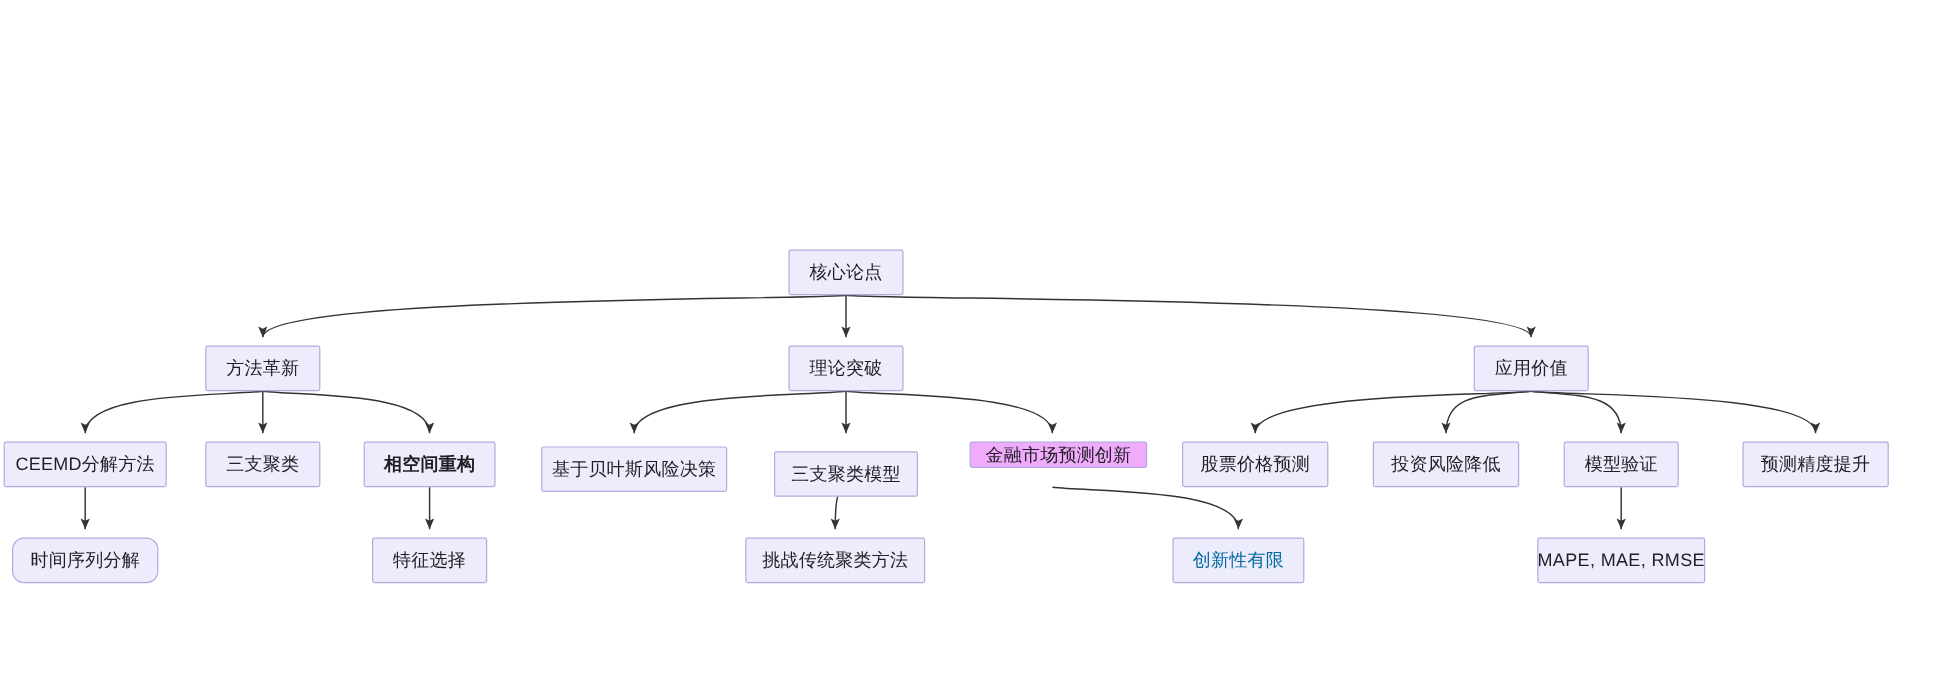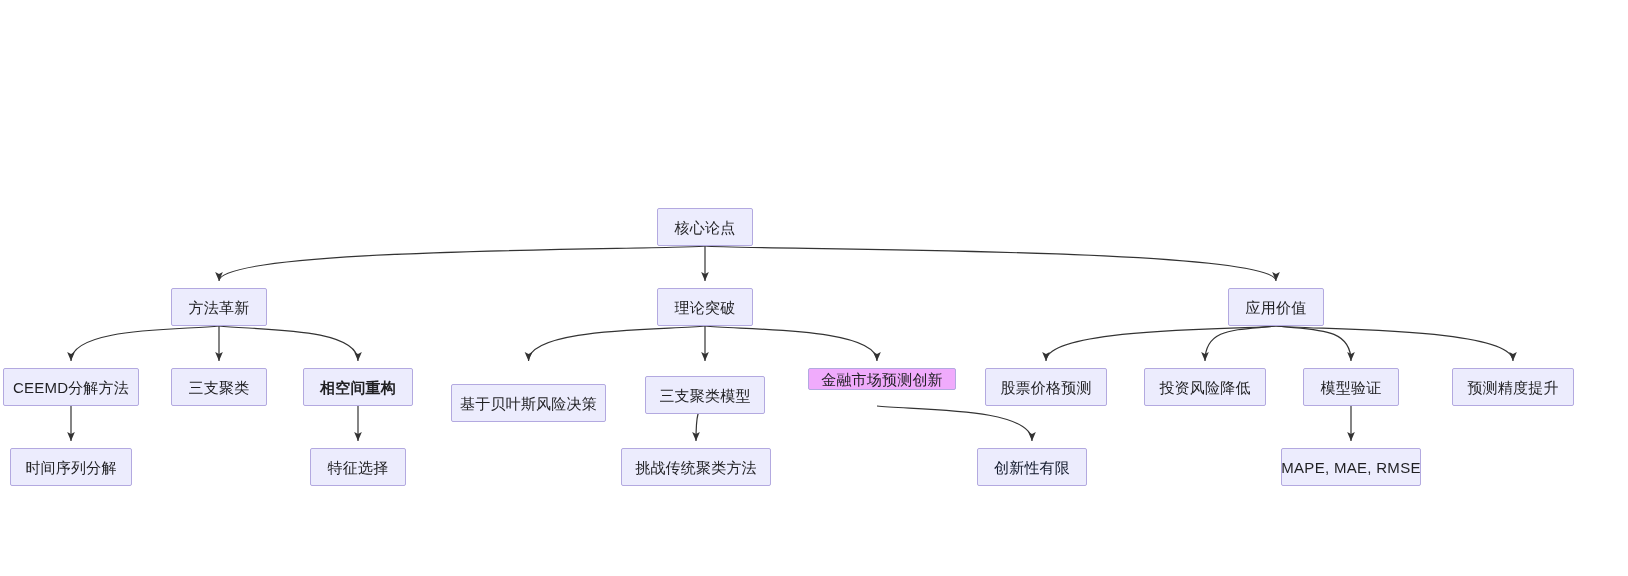--- a/index.html
+++ b/index.html
@@ -97,50 +97,50 @@
       </div>
       <div class="node" style="left: 3px; top: 368px; width: 136px; height: 38px; background: rgb(236, 236, 253); border-color: rgb(179, 169, 224); color: rgb(31, 31, 34);">
         <span class="node-label">CEEMD分解方法</span>
       </div>
       <div class="node" style="left: 171px; top: 368px; width: 96px; height: 38px; background: rgb(236, 236, 253); border-color: rgb(179, 169, 224); color: rgb(31, 31, 34);">
         <span class="node-label">三支聚类</span>
       </div>
       <div class="node" style="left: 303px; top: 368px; width: 110px; height: 38px; background: rgb(236, 236, 253); border-color: rgb(179, 169, 224); color: rgb(31, 31, 34); font-weight: bold;">
         <span class="node-label">相空间重构</span>
       </div>
-      <div class="node" style="left: 451px; top: 384px; width: 155px; height: 38px; background: rgb(236, 236, 253); border-color: rgb(179, 169, 224); color: rgb(31, 31, 34);">
+      <div class="node" style="left: 451px; top: 372px; width: 155px; height: 38px; background: rgb(236, 236, 253); border-color: rgb(179, 169, 224); color: rgb(31, 31, 34);">
         <span class="node-label">基于贝叶斯风险决策</span>
       </div>
       <div class="node" style="left: 645px; top: 376px; width: 120px; height: 38px; background: rgb(236, 236, 253); border-color: rgb(179, 169, 224); color: rgb(31, 31, 34);">
         <span class="node-label">三支聚类模型</span>
       </div>
       <div class="node" style="left: 808px; top: 368px; width: 148px; height: 22px; background: #f0abfc; border-color: rgb(179, 169, 224); color: rgb(31, 31, 34);">
         <span class="node-label">金融市场预测创新</span>
       </div>
       <div class="node" style="left: 985px; top: 368px; width: 122px; height: 38px; background: rgb(236, 236, 253); border-color: rgb(179, 169, 224); color: rgb(31, 31, 34);">
         <span class="node-label">股票价格预测</span>
       </div>
       <div class="node" style="left: 1144px; top: 368px; width: 122px; height: 38px; background: rgb(236, 236, 253); border-color: rgb(179, 169, 224); color: rgb(31, 31, 34); align-items: center;">
         <span class="node-label">投资风险降低</span>
       </div>
       <div class="node" style="left: 1303px; top: 368px; width: 96px; height: 38px; background: rgb(236, 236, 253); border-color: rgb(179, 169, 224); color: rgb(31, 31, 34);">
         <span class="node-label">模型验证</span>
       </div>
       <div class="node" style="left: 1452px; top: 368px; width: 122px; height: 38px; background: rgb(236, 236, 253); border-color: rgb(179, 169, 224); color: rgb(31, 31, 34);">
         <span class="node-label">预测精度提升</span>
       </div>
-      <div class="node" style="left: 10px; top: 448px; width: 122px; height: 38px; background: rgb(236, 236, 253); border-color: rgb(179, 169, 224); color: rgb(31, 31, 34);">
+      <div class="node" style="left: 10px; top: 448px; width: 122px; height: 38px; background: rgb(236, 236, 253); border-color: rgb(179, 169, 224); color: rgb(31, 31, 34); border-radius: 10px;">
         <span class="node-label">时间序列分解</span>
       </div>
       <div class="node" style="left: 310px; top: 448px; width: 96px; height: 38px; background: rgb(236, 236, 253); border-color: rgb(179, 169, 224); color: rgb(31, 31, 34);">
         <span class="node-label">特征选择</span>
       </div>
       <div class="node" style="left: 621px; top: 448px; width: 150px; height: 38px; background: rgb(236, 236, 253); border-color: rgb(179, 169, 224); color: rgb(31, 31, 34);">
         <span class="node-label">挑战传统聚类方法</span>
       </div>
-      <div class="node" style="left: 977px; top: 448px; width: 110px; height: 38px; background: rgb(236, 236, 253); border-color: rgb(179, 169, 224); color: #0f172a;">
+      <div class="node" style="left: 977px; top: 448px; width: 110px; height: 38px; background: rgb(236, 236, 253); border-color: rgb(179, 169, 224); color: #0369a1;">
         <span class="node-label">创新性有限</span>
       </div>
       <div class="node latin" style="left: 1281px; top: 448px; width: 140px; height: 38px; background: rgb(236, 236, 253); border-color: rgb(179, 169, 224); color: rgb(31, 31, 34);">
         <span class="node-label">MAPE, MAE, RMSE</span>
       </div>
     </div>
 </div>
 
 </body></html>

